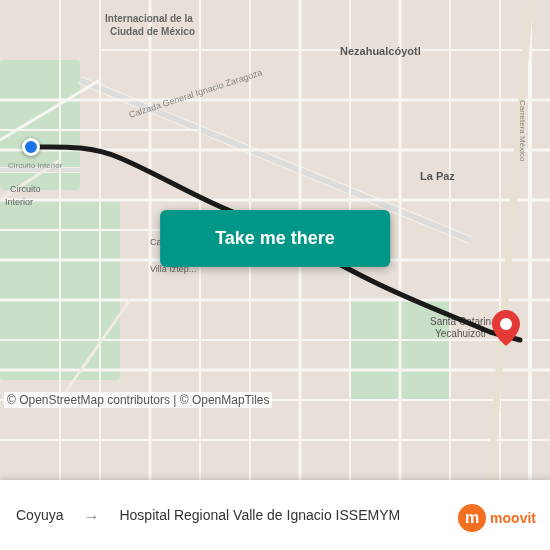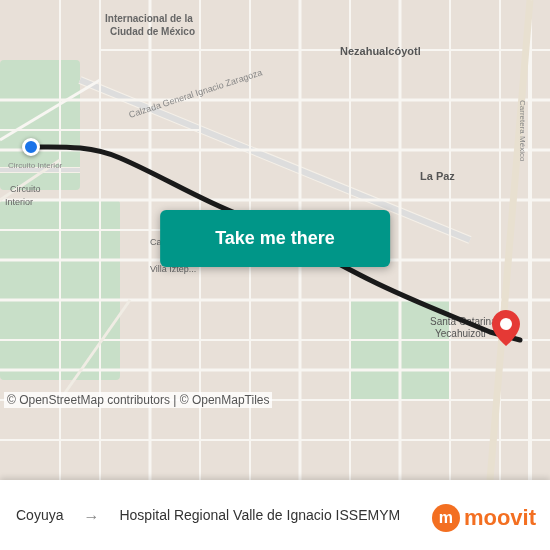--- a/index.html
+++ b/index.html
@@ -103,21 +103,21 @@
       border-radius: 50%;
       display: flex;
       align-items: center;
       justify-content: center;
       color: white;
       font-size: 16px;
       font-weight: bold;
     }
 
     .moovit-logo .logo-text {
-      font-size: 22px;
+      font-size: 14px;
       font-weight: bold;
       color: #f36f21;
     }
 
     .route-info {
       display: flex;
       align-items: center;
       gap: 20px;
       flex: 1;
     }

